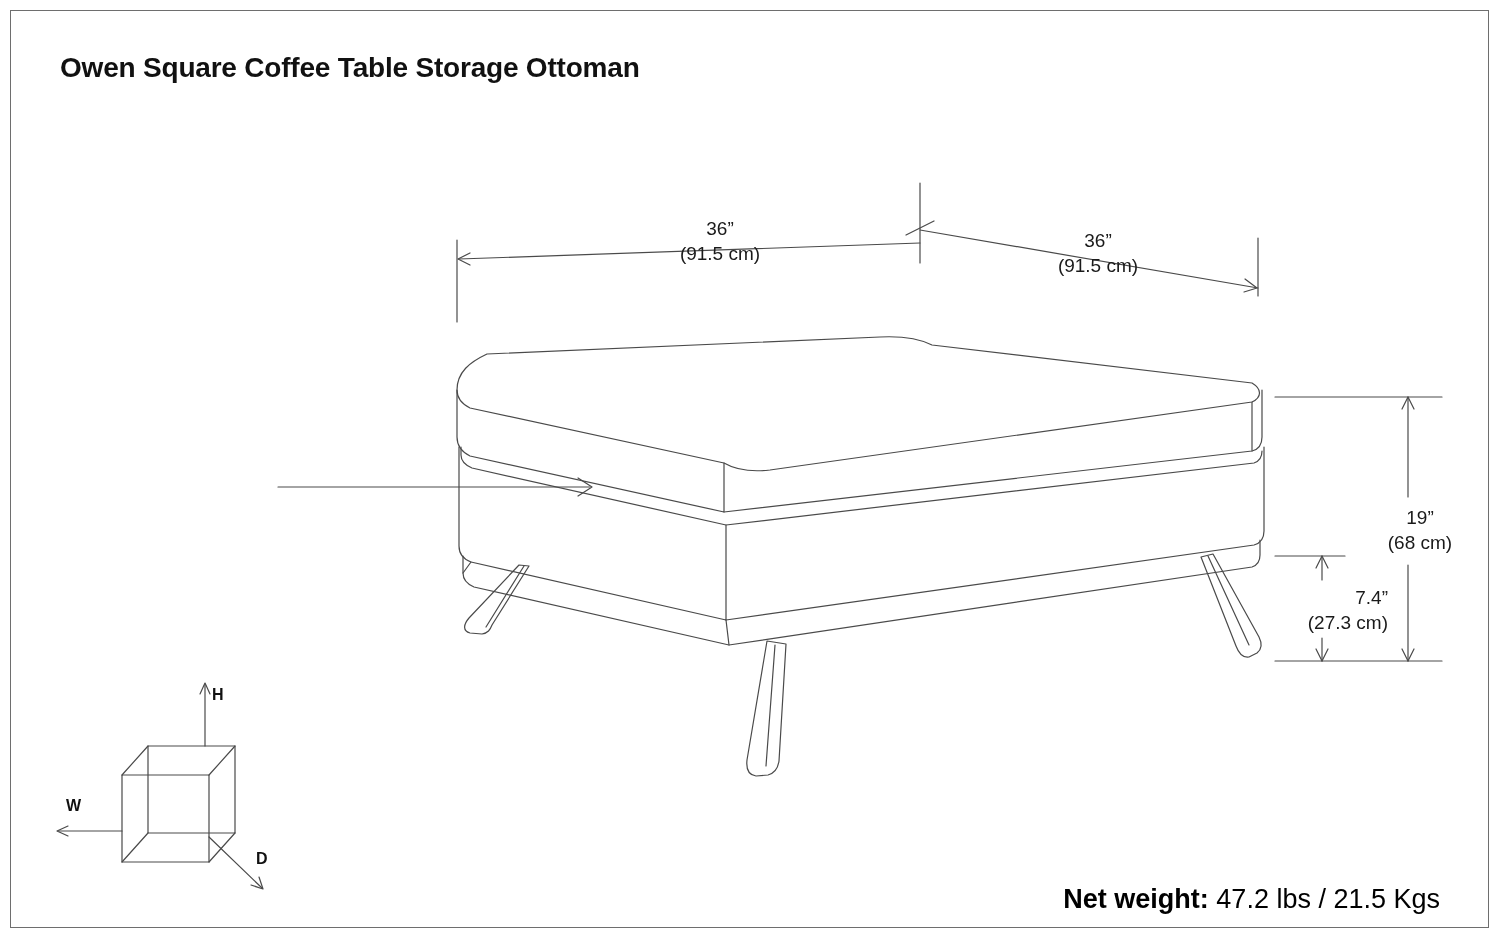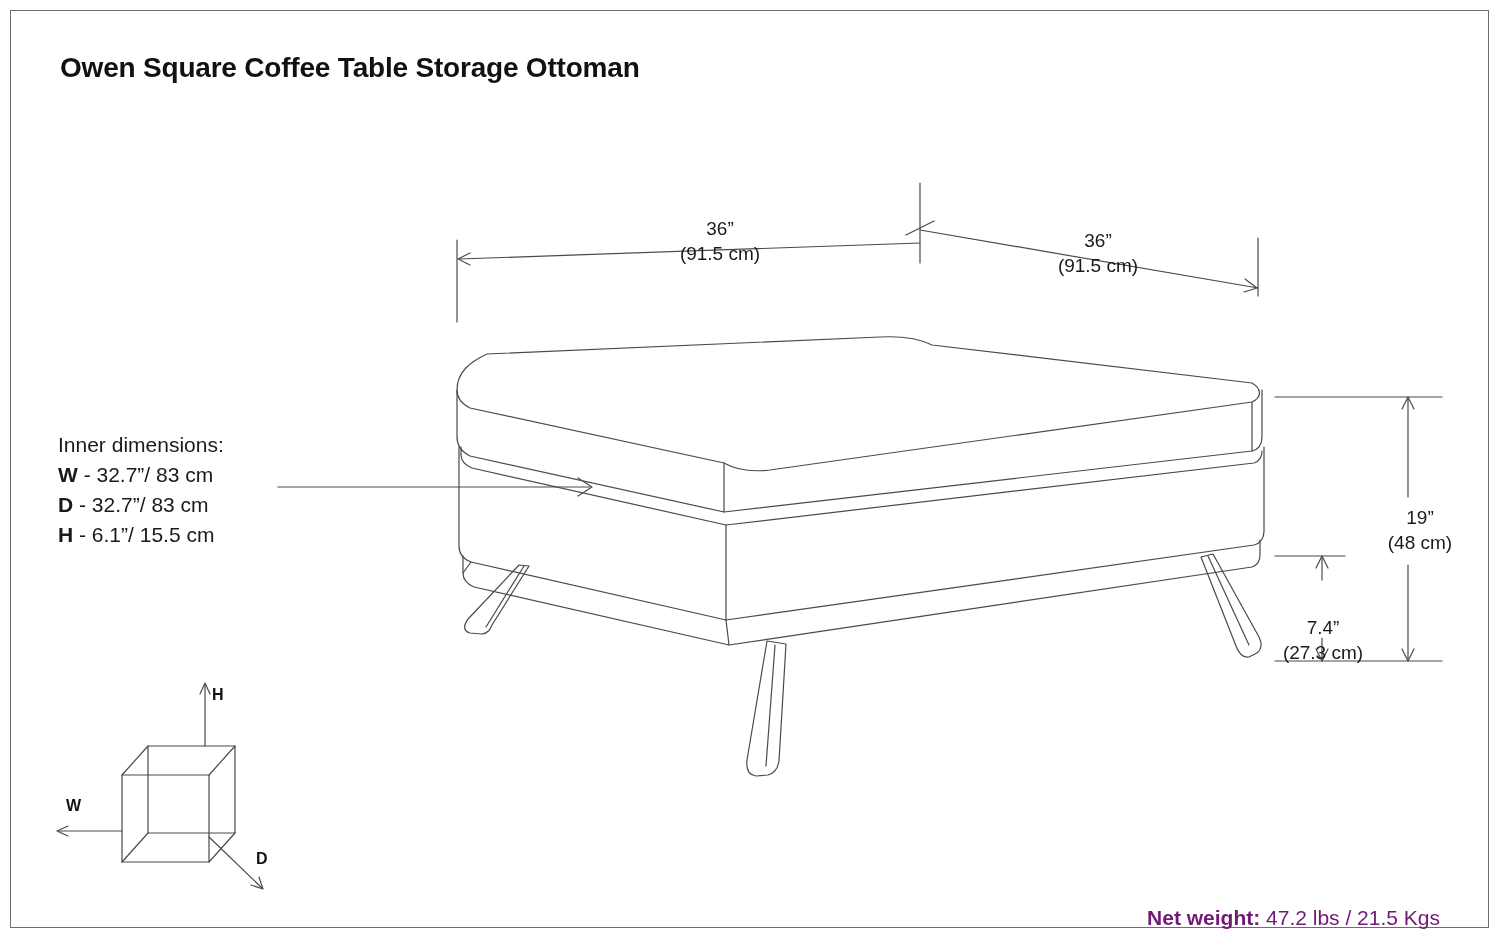--- a/index.html
+++ b/index.html
@@ -50,40 +50,40 @@
   }
   .inner-dims .heading {
     font-weight: normal;
   }
   .inner-dims .axis {
     font-weight: bold;
   }
   .net-weight {
     position: absolute;
     right: 60px;
-    top: 906px;
-    font-size: 21px;
-    color: #701a75;
+    top: 884px;
+    font-size: 27px;
+    color: #000000;
     white-space: nowrap;
   }
   .net-weight .nw-label {
     font-weight: bold;
   }
   .dim-text {
     position: absolute;
     font-size: 19px;
     line-height: 25px;
     color: #1a1a1a;
     text-align: center;
     white-space: nowrap;
   }
   #dim-top-left  { left: 660px; top: 216px; width: 120px; }
   #dim-top-right { left: 1038px; top: 228px; width: 120px; }
   #dim-height    { left: 1365px; top: 505px; width: 110px; }
-  #dim-clearance { left: 1258px; top: 615px; width: 130px; }
+  #dim-clearance { left: 1258px; top: 585px; width: 130px; text-align: right; }
   .axis-letter {
     position: absolute;
     font-size: 16px;
     font-weight: bold;
     color: #111111;
   }
   #axis-h { left: 212px; top: 686px; }
   #axis-w { left: 66px;  top: 797px; }
   #axis-d { left: 256px; top: 850px; }
   svg.art {
@@ -231,49 +231,34 @@
         <line x1="122" y1="831" x2="58" y2="831"></line>
         <polyline points="68,826 57,831 68,836"></polyline>
 
         <line x1="209" y1="837" x2="262" y2="888"></line>
         <polyline points="251,885 263,889 259,877"></polyline>
       </g>
 
     </g>
   </svg>
 
-  <div class="inner-dims">
-    <div class="heading">Inner dimensions:</div>
-    <div>
-      <span class="axis">W</span>
-      <span>- 32.7”/ 83 cm</span>
-    </div>
-    <div>
-      <span class="axis">D</span>
-      <span>- 32.7”/ 83 cm</span>
-    </div>
-    <div>
-      <span class="axis">H</span>
-      <span>- 6.1”/ 15.5 cm</span>
-    </div>
-  </div>
 
   <div class="dim-text" id="dim-top-left">
     <div>36”</div>
     <div>(91.5 cm)</div>
   </div>
 
   <div class="dim-text" id="dim-top-right">
     <div>36”</div>
     <div>(91.5 cm)</div>
   </div>
 
   <div class="dim-text" id="dim-height">
     <div>19”</div>
-    <div>(48 cm)</div>
+    <div>(68 cm)</div>
   </div>
 
   <div class="dim-text" id="dim-clearance">
     <div>7.4”</div>
     <div>(27.3 cm)</div>
   </div>
 
   <div class="axis-letter" id="axis-h">H</div>
   <div class="axis-letter" id="axis-w">W</div>
   <div class="axis-letter" id="axis-d">D</div>

